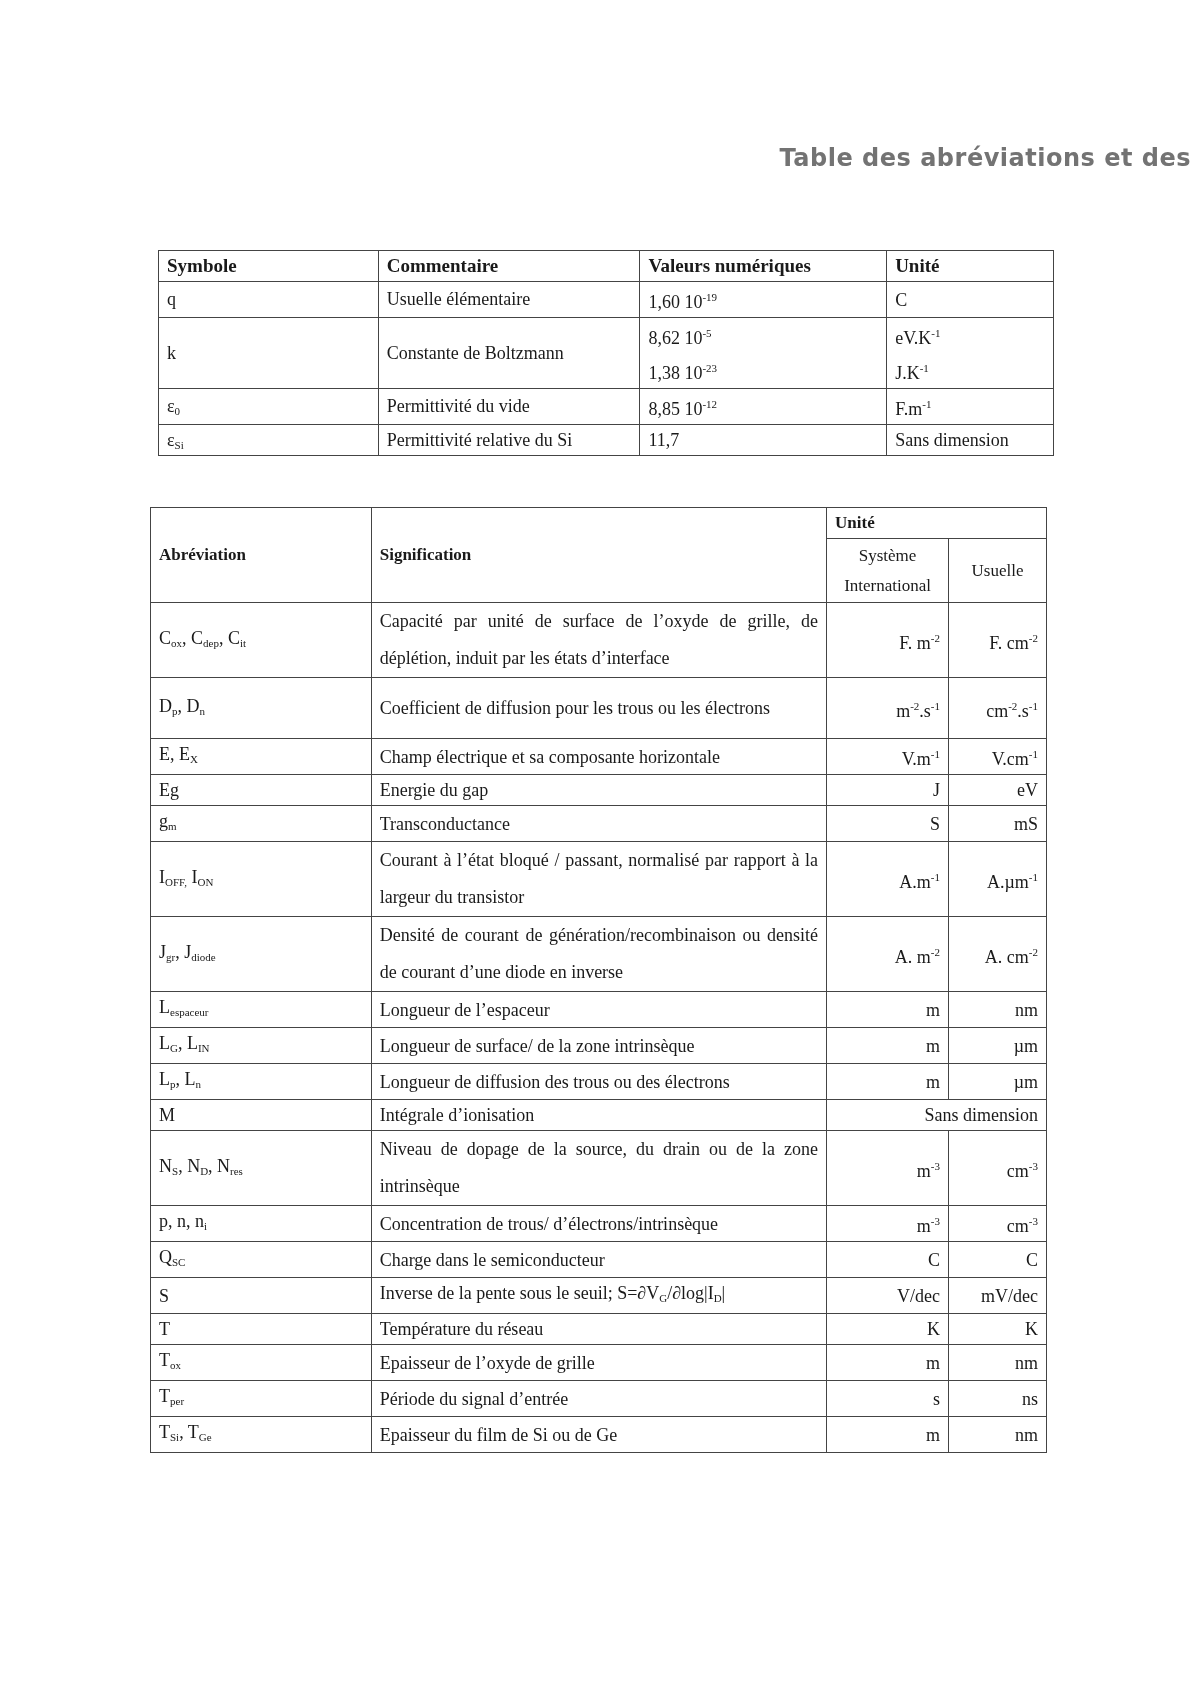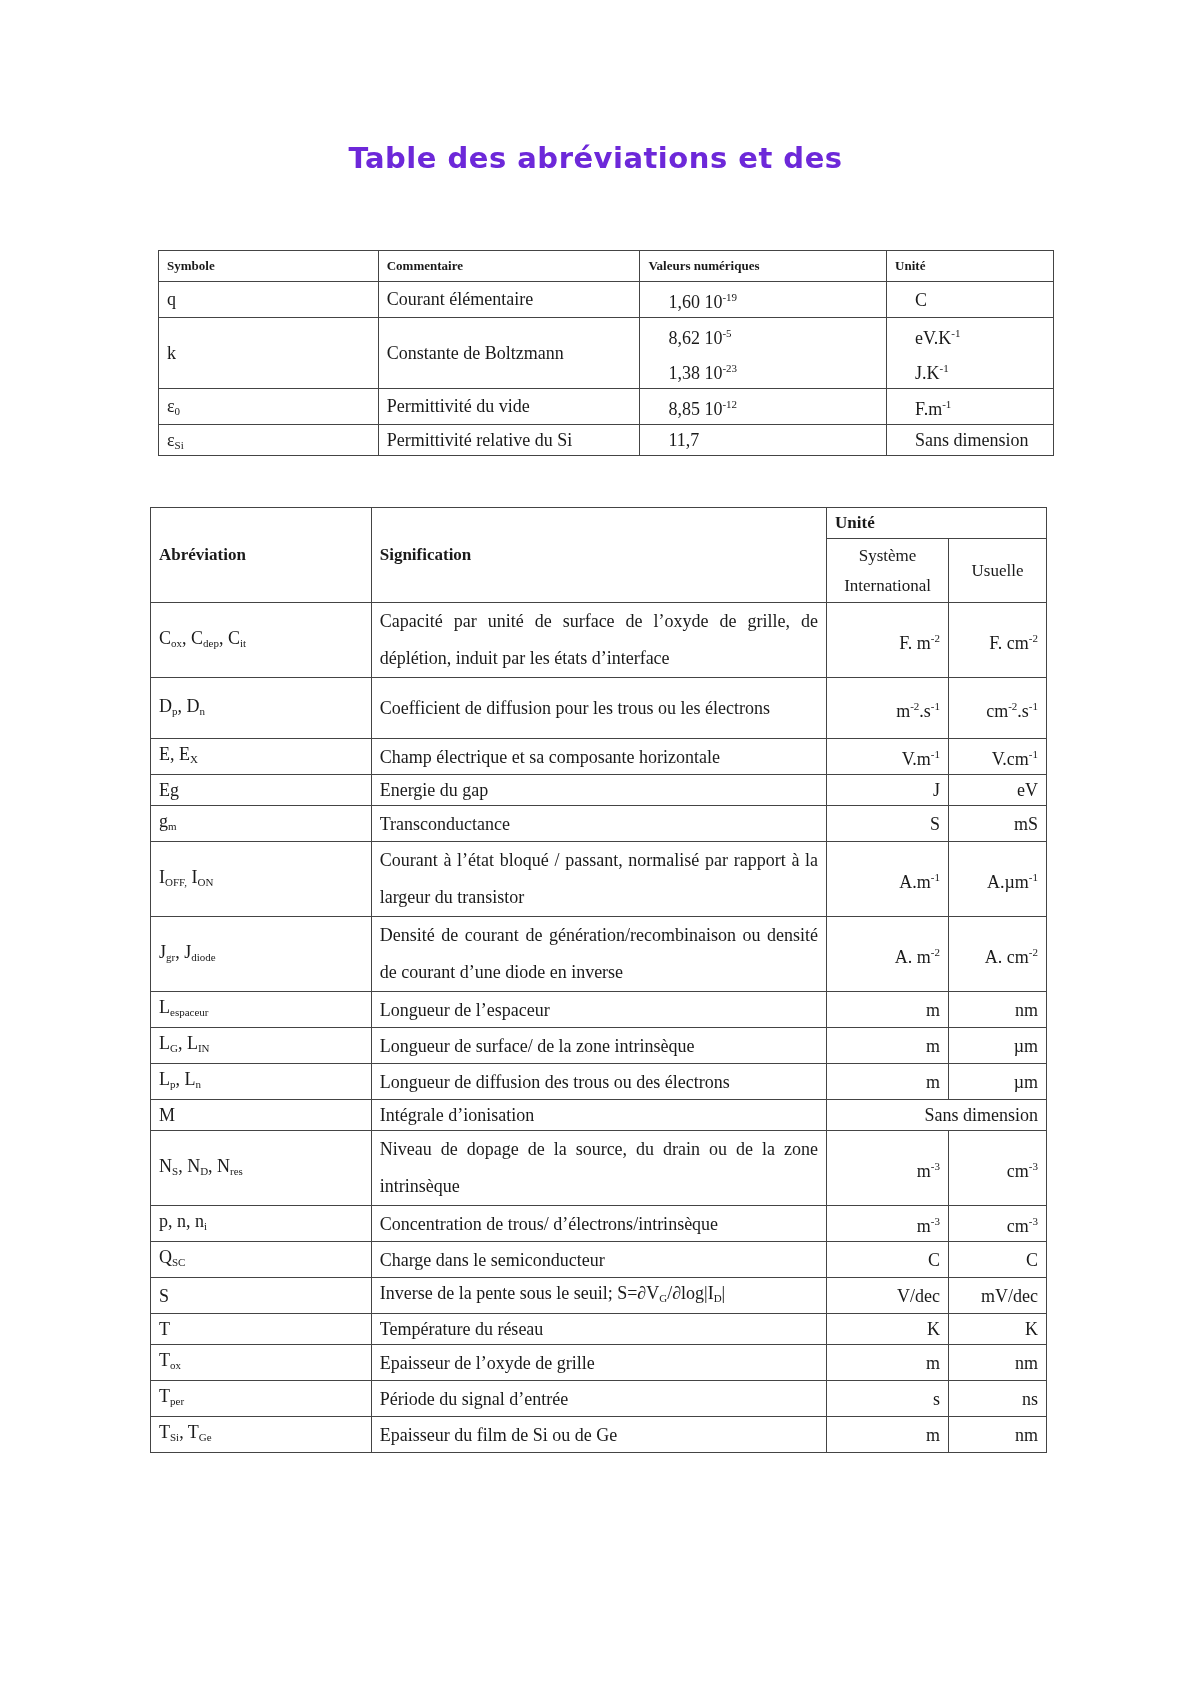--- a/index.html
+++ b/index.html
@@ -1,29 +1,29 @@
 <!DOCTYPE html>
 <html><head>
 <meta charset="utf-8">
 <style>
   html, body { margin: 0; padding: 0; background: #ffffff; }
   body { width: 1191px; height: 1684px; position: relative; overflow: hidden;
          font-family: "Liberation Serif", "DejaVu Serif", serif; color: #1a1a1a; }
-  .title { position: absolute; left: 0; width: 1191px; top: 135px; text-align: center;
-           font-family: "DejaVu Sans", sans-serif; font-weight: bold; font-size: 29px;
-           line-height: 46px; color: #6d28d9; letter-spacing: 0.5px; }
+  .title { position: absolute; left: 0; width: 1191px; top: 135px; text-align: right;
+           font-family: "DejaVu Sans", sans-serif; font-weight: bold; font-size: 24px;
+           line-height: 46px; color: #737373; letter-spacing: 0.5px; }
   .title span { display: block; }
   table { border-collapse: collapse; position: absolute; }
   td, th { border: 1.5px solid #444; padding: 0 8px; font-size: 18px; font-weight: normal;
            text-align: left; vertical-align: middle; }
   #t1 { left: 158px; top: 250px; width: 896px; }
-  #t1 th { font-weight: bold; height: 30px; font-size: 13px; }
+  #t1 th { font-weight: bold; height: 30px; font-size: 19px; }
   #t1 td { height: 30px; }
   #t1 td.two { height: 60px; }
-  #t1 .stack div { line-height: 30px; margin-left: 20px; }
+  #t1 .stack div { line-height: 30px; }
   #t2 { left: 150px; top: 507px; width: 897px; }
   #t2 th { font-weight: bold; font-size: 17px; }
   #t2 td { height: 30px; line-height: 30px; }
   #t2 td.tall { height: 60px; }
   #t2 td.desc.tall { line-height: 37px; text-align: justify; text-align-last: left; }
   #t2 .c { text-align: right; }
   #t2 .hdr-sub { text-align: center; font-weight: normal; font-size: 17px; line-height: 30px; }
   sub { font-size: 11px; vertical-align: -3px; }
   sup { font-size: 11px; vertical-align: 7px; }
 </style>
@@ -45,21 +45,21 @@
     <tr>
       <th>Symbole</th>
       <th>Commentaire</th>
       <th>Valeurs numériques</th>
       <th>Unité</th>
     </tr>
   </thead>
   <tbody id="t1-body">
       <tr>
         <td>q</td>
-        <td>Courant élémentaire</td>
+        <td>Usuelle élémentaire</td>
         <td class="stack">
           <div>1,60 10<sup>-19</sup></div>
         </td>
         <td class="stack">
           <div>C</div>
         </td>
       </tr>
       <tr>
         <td class="two">k</td>
         <td>Constante de Boltzmann</td>

